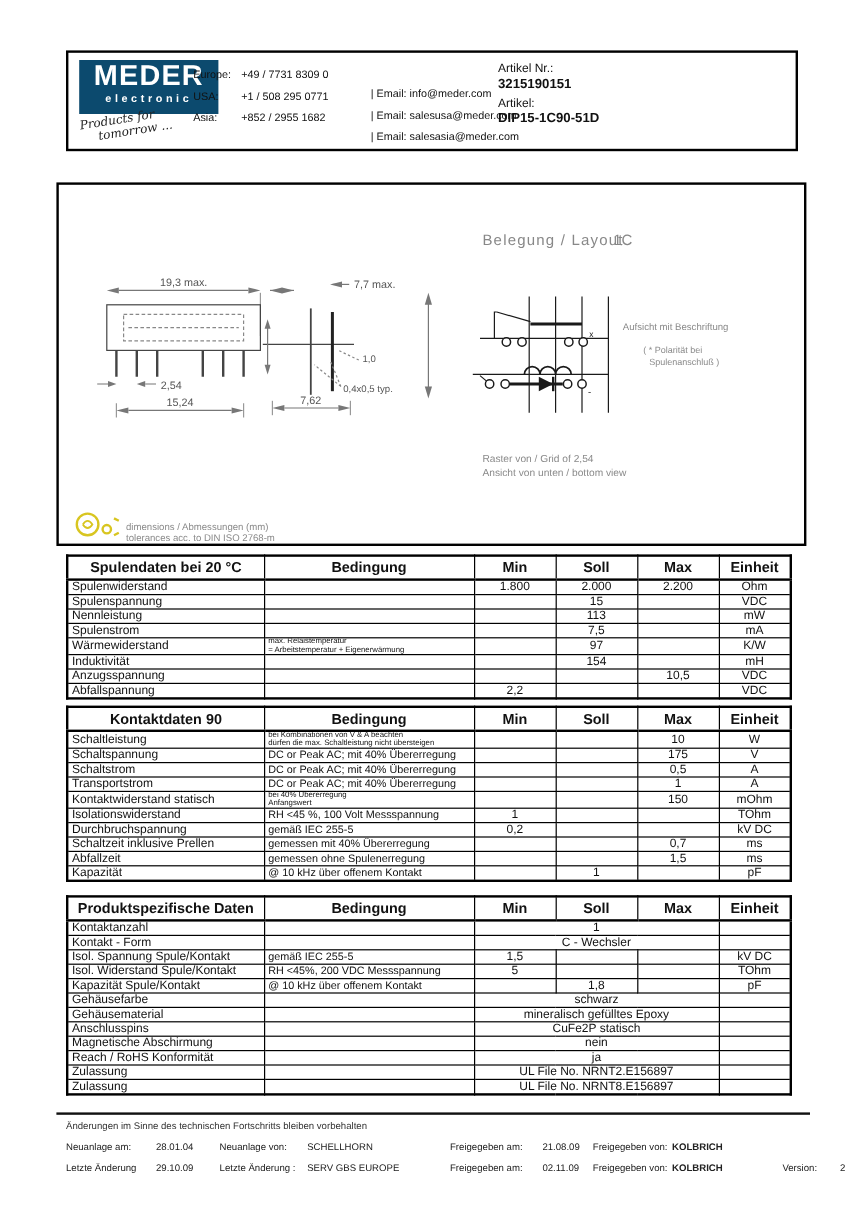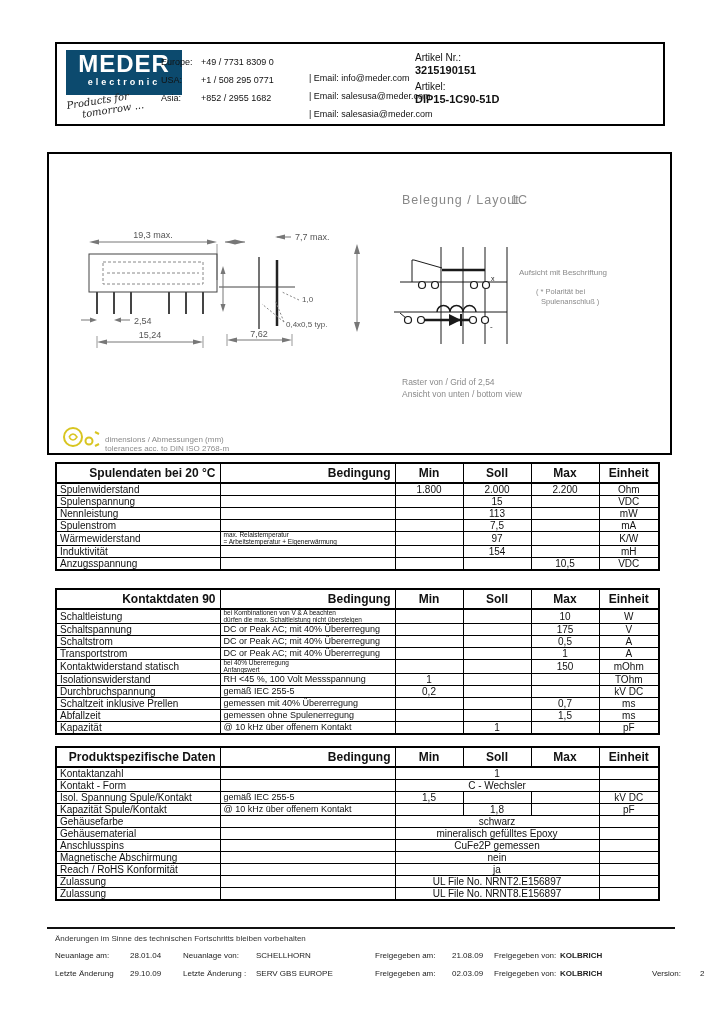--- a/index.html
+++ b/index.html
@@ -17,21 +17,21 @@
   .contacts{position:absolute;left:104px;top:9px;font-size:9px;line-height:18px;white-space:nowrap;}
   .contact-row .region{display:inline-block;width:40px;}
   .emails{position:absolute;left:252px;top:9px;font-size:9px;line-height:18px;white-space:nowrap;margin-top:16px;}
   .artikel{position:absolute;left:358px;top:7px;font-size:10px;line-height:13px;white-space:nowrap;}
   .artikel .val{font-size:11px;font-weight:bold;margin-bottom:3px;}
   
   .drawing-box{position:absolute;left:47px;top:152px;width:621px;height:299px;border:2px solid #000;background:#fff;}
   
   table.spec-table{position:absolute;left:55px;border-collapse:collapse;table-layout:fixed;background:#fff;border:2px solid #000;}
   .spec-table th,.spec-table td{border:1px solid #000;overflow:hidden;white-space:nowrap;}
-  .spec-table th{font-size:12px;font-weight:bold;text-align:right;padding:2px 4px;height:14px;border-bottom:2px solid #000;}
+  .spec-table th{font-size:12px;font-weight:bold;text-align:center;padding:2px 4px;height:14px;border-bottom:2px solid #000;}
   .spec-table th.num{text-align:center;padding:2px 1px;margin-left:15px;}
   .spec-table td{font-size:10px;height:11px;line-height:11px;padding:0 3px;}
   .spec-table td.p{text-align:left;}
   .spec-table td.c{font-size:9px;}
   .spec-table td.c.sm{font-size:6.5px;line-height:6.5px;}
   .spec-table td.c.sm div{line-height:6.5px;}
   .spec-table td.v{text-align:center;}
   #table-0{top:462px;}
   #table-1{top:588px;}
   #table-2{top:746px;}
@@ -256,20 +256,28 @@
         <td class="v">mH</td>
       </tr>
       <tr>
         <td class="p">Anzugsspannung</td>
         <td class="c"></td>
         <td class="v"></td>
         <td class="v"></td>
         <td class="v">10,5</td>
         <td class="v">VDC</td>
       </tr>
+      <tr>
+        <td class="p">Abfallspannung</td>
+        <td class="c"></td>
+        <td class="v">2,2</td>
+        <td class="v"></td>
+        <td class="v"></td>
+        <td class="v">VDC</td>
+      </tr>
     </tbody>
   </table>
 <table class="spec-table" id="table-1">
     <colgroup>
       <col style="width: 164px;">
       <col style="width: 175px;">
       <col style="width: 68px;">
       <col style="width: 68px;">
       <col style="width: 68px;">
       <col style="width: 60px;">
@@ -407,20 +415,28 @@
       </tr>
       <tr>
         <td class="p">Isol. Spannung Spule/Kontakt</td>
         <td class="c">gemäß IEC 255-5</td>
         <td class="v">1,5</td>
         <td class="v"></td>
         <td class="v"></td>
         <td class="v">kV DC</td>
       </tr>
       <tr>
+        <td class="p">Isol. Widerstand Spule/Kontakt</td>
+        <td class="c">RH &lt;45%, 200 VDC Messspannung</td>
+        <td class="v">5</td>
+        <td class="v"></td>
+        <td class="v"></td>
+        <td class="v">TOhm</td>
+      </tr>
+      <tr>
         <td class="p">Kapazität Spule/Kontakt</td>
         <td class="c">@ 10 kHz über offenem Kontakt</td>
         <td class="v"></td>
         <td class="v">1,8</td>
         <td class="v"></td>
         <td class="v">pF</td>
       </tr>
       <tr>
         <td class="p">Gehäusefarbe</td>
         <td class="c"></td>
@@ -429,21 +445,21 @@
       </tr>
       <tr>
         <td class="p">Gehäusematerial</td>
         <td class="c"></td>
         <td class="v" colspan="3">mineralisch gefülltes Epoxy</td>
         <td class="v"></td>
       </tr>
       <tr>
         <td class="p">Anschlusspins</td>
         <td class="c"></td>
-        <td class="v" colspan="3">CuFe2P gemessen</td>
+        <td class="v" colspan="3">CuFe2P statisch</td>
         <td class="v"></td>
       </tr>
       <tr>
         <td class="p">Magnetische Abschirmung</td>
         <td class="c"></td>
         <td class="v" colspan="3">nein</td>
         <td class="v"></td>
       </tr>
       <tr>
         <td class="p">Reach / RoHS Konformität</td>
@@ -478,18 +494,18 @@
   <span class="c3v">21.08.09</span>
   <span class="c4l">Freigegeben von:</span>
   <span class="c4v">KOLBRICH</span>
 </div>
 <div class="fr r1">
   <span class="c1l">Letzte Änderung</span>
   <span class="c1v">29.10.09</span>
   <span class="c2l">Letzte Änderung :</span>
   <span class="c2v">SERV GBS EUROPE</span>
   <span class="c3l">Freigegeben am:</span>
-  <span class="c3v">02.03.09</span>
+  <span class="c3v">02.11.09</span>
   <span class="c4l">Freigegeben von:</span>
   <span class="c4v">KOLBRICH</span>
   <span class="c5l">Version:</span>
   <span class="c5v">2</span>
 </div>
 
 </body></html>

